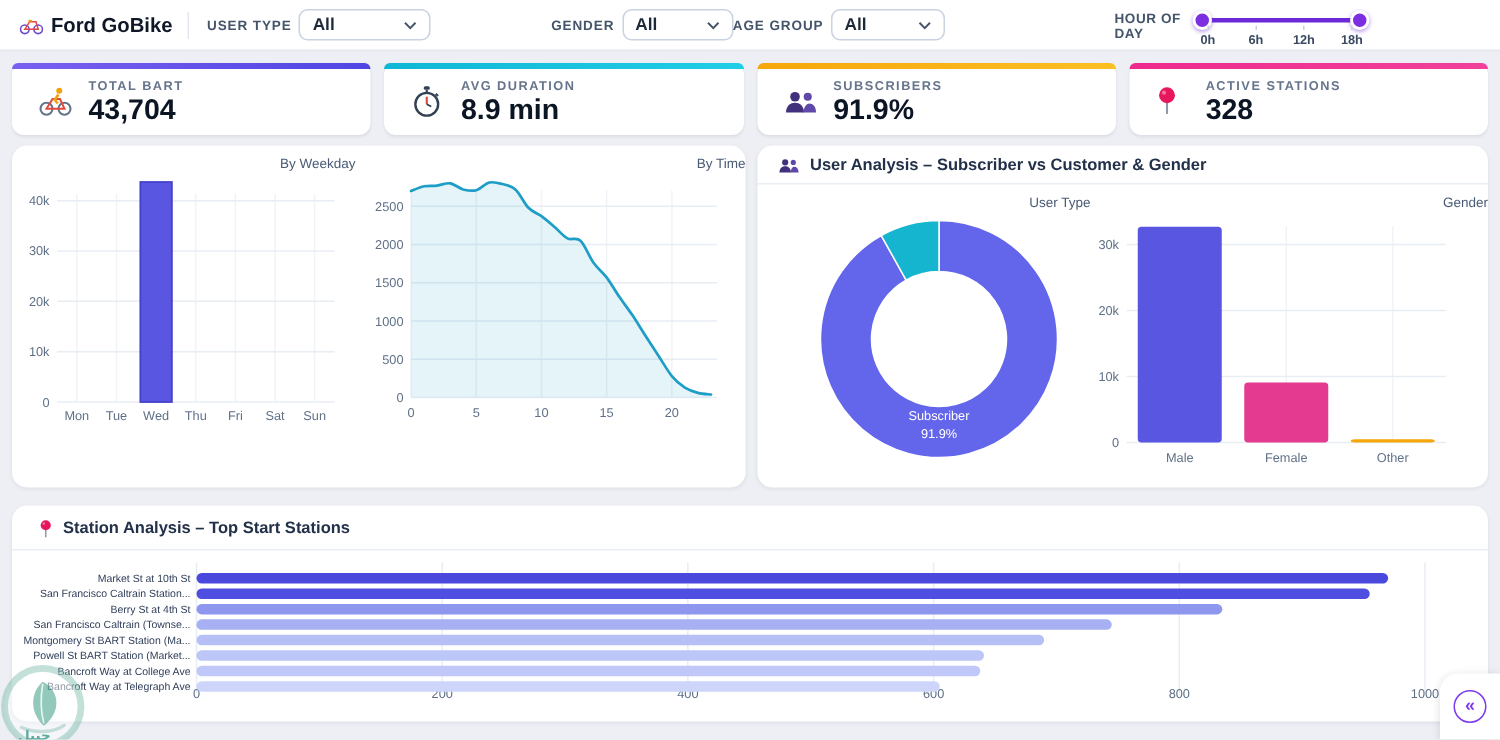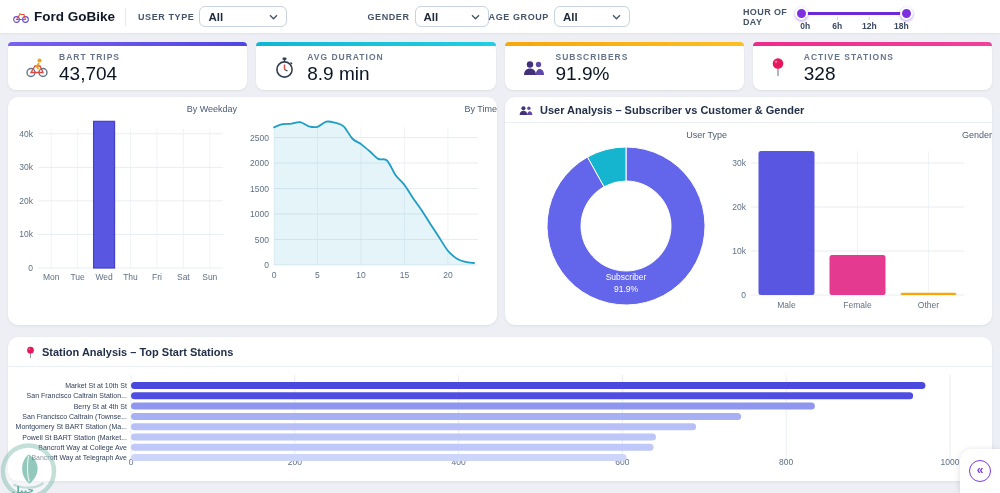--- a/index.html
+++ b/index.html
@@ -21,21 +21,21 @@
 .h-left{left:-6px}.h-right{right:-6px}
 .tickwrap{position:absolute;top:17px;transform:translateX(-50%);text-align:center}
 .tickmark{width:1px;height:3px;background:#c9d2e0;margin:0 auto}
 .ticklabel{font-size:8.5px;font-weight:700;color:#3b4a63;margin-top:1px}
 .kpis{display:flex;gap:9px;padding:9px 8px 0}
 .card{flex:1;background:#fff;border-radius:8px;height:48px;box-shadow:0 1px 2px rgba(16,24,40,.08)}
 .accent{height:4px;border-radius:8px 8px 0 0}
 .kbody{display:flex;align-items:center;height:44px;padding-left:18px}
 .kicon{width:22px;height:24px;margin-right:11px;display:flex;align-items:center}
 .klabel{font-size:8.5px;font-weight:700;letter-spacing:1px;color:#67758c;white-space:nowrap}
-.kvalue{font-size:19px;font-weight:400;color:#0b1524;margin-top:1px}
+.kvalue{font-size:19px;font-weight:700;color:#0b1524;margin-top:1px}
 .prow{display:flex;gap:8px;padding:7px 8px 0}
 .panel{background:#fff;border-radius:10px;box-shadow:0 1px 3px rgba(16,24,40,.07)}
 .panel.time{width:489px;height:228px}
 .panel.user{flex:1;height:228px}
 .phead{display:flex;align-items:center;padding:7px 14px 6px;border-bottom:1px solid #e9edf4}
 .ptitle{font-size:11px;font-weight:800;color:#22304a;margin-left:7px;white-space:nowrap}
 .pbody{display:flex;padding-left:4px}
 .cb1t{width:225px}.cb1u{width:218px}
 .cb-title{text-align:right;font-size:9px;color:#4a5b75;margin-top:7px;height:13px}
 .station{margin:12px 8px 0;height:144px}
@@ -122,21 +122,21 @@
       <div class="kicon">
         <svg width="22" height="20" viewBox="0 0 22 20">
           <circle cx="5" cy="14.5" r="4" fill="none" stroke="#64748b" stroke-width="1.4"></circle>
           <circle cx="17" cy="14.5" r="4" fill="none" stroke="#64748b" stroke-width="1.4"></circle>
           <path d="M5 14.5 L9 8 L14 8 L17 14.5 L11 14.5 Z" fill="none" stroke="#e0483f" stroke-width="1.3"></path>
           <circle cx="13.5" cy="2.5" r="2" fill="#f2a20d"></circle>
           <path d="M13 5 L10.5 8.5 L12.5 11" fill="none" stroke="#f2a20d" stroke-width="1.8"></path>
         </svg>
       </div>
       <div class="ktext">
-        <div class="klabel">BART TRIPS</div>
+        <div class="klabel">TOTAL BART</div>
         <div class="kvalue">43,704</div>
       </div>
     </div>
   </div>
   <div class="card">
     <div class="accent" style="background:linear-gradient(90deg,#0fb7d4,#22cde6)"></div>
     <div class="kbody">
       <div class="kicon">
         <svg width="21" height="22" viewBox="0 0 21 22">
           <rect x="8.5" y="0.5" width="4" height="2.4" rx="1" fill="#334155"></rect>

